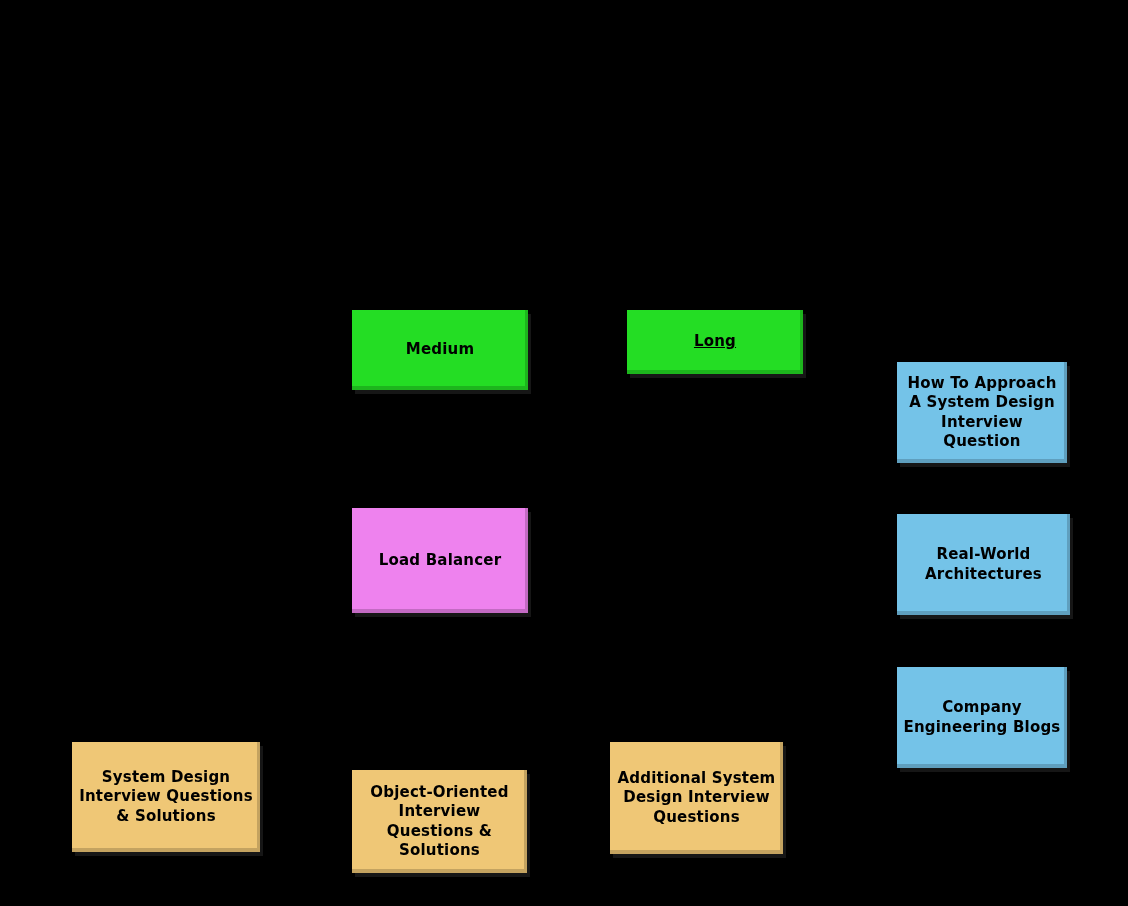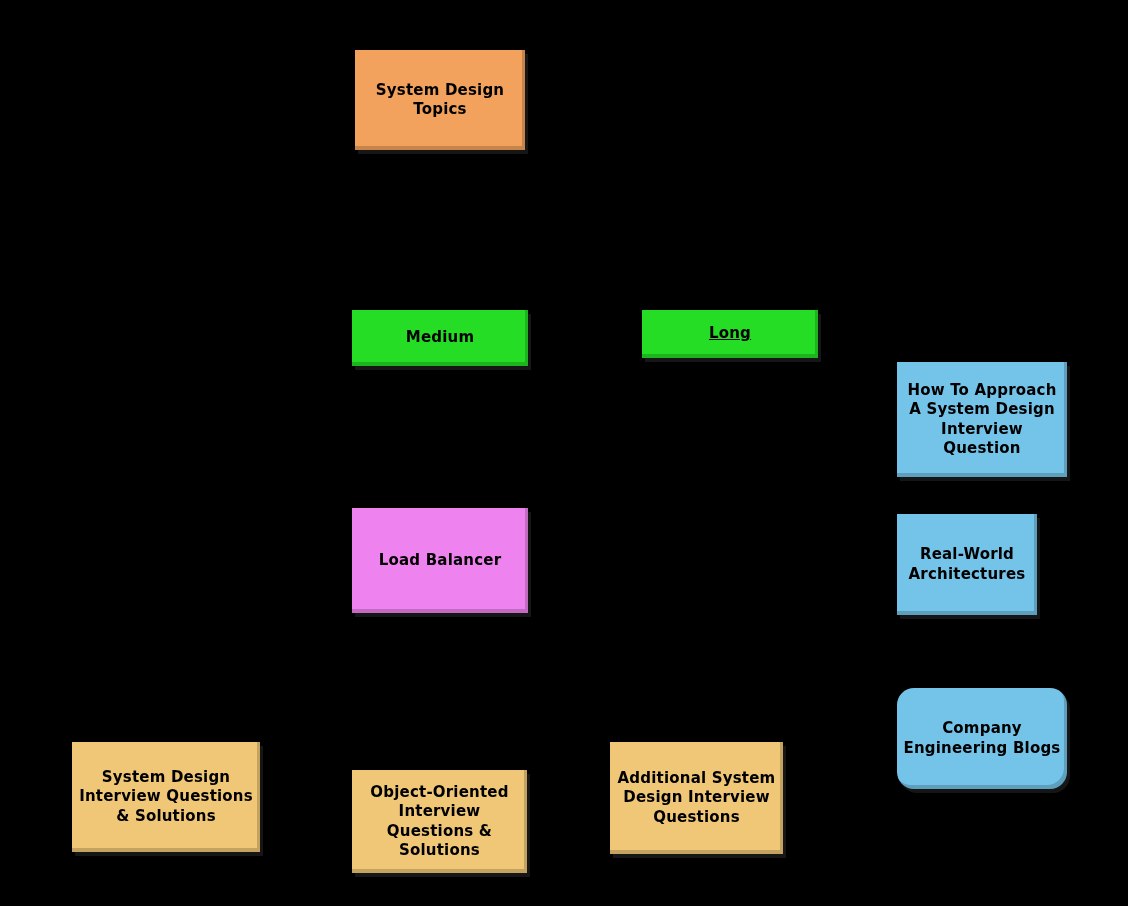--- a/index.html
+++ b/index.html
@@ -38,46 +38,43 @@
   .node-length    { background: #24DD24; }
   .node-component { background: #EE82EE; }
   .node-guide     { background: #74C3E8; }
   .node-question  { background: #EFC776; }
 </style>
 </head>
 <body>
 
 <div class="canvas">
 
-  <div class="node node-root" style="left:355px; top:50px; width:170px; height:100px;">
-    <span class="label">System Design Topics</span>
-  </div>
 
 
-  <div class="node node-length" style="left:352px; top:310px; width:176px; height:56px;justify-content:center;">
+  <div class="node node-length" style="left:352px; top:310px; width:176px; height:80px;justify-content:center;">
     <span class="label">Medium</span>
   </div>
 
-  <div class="node node-length" style="left:642px; top:310px; width:176px; height:48px;text-decoration:underline;">
+  <div class="node node-length" style="left:627px; top:310px; width:176px; height:64px;text-decoration:underline;">
     <span class="label">Long</span>
   </div>
 
   <div class="node node-component" style="left:352px; top:508px; width:176px; height:105px;">
     <span class="label">Load Balancer</span>
   </div>
 
-  <div class="node node-guide" style="left:897px; top:362px; width:170px; height:115px;justify-content:flex-end;">
+  <div class="node node-guide" style="left:897px; top:362px; width:170px; height:101px;justify-content:flex-end;">
     <span class="label">How To Approach A System Design Interview Question</span>
   </div>
 
-  <div class="node node-guide" style="left:897px; top:514px; width:140px; height:101px;">
+  <div class="node node-guide" style="left:897px; top:514px; width:173px; height:101px;">
     <span class="label">Real-World Architectures</span>
   </div>
 
-  <div class="node node-guide" style="left:897px; top:688px; width:170px; height:101px;border-radius:17px;">
+  <div class="node node-guide" style="left:897px; top:667px; width:170px; height:101px;">
     <span class="label">Company Engineering Blogs</span>
   </div>
 
   <div class="node node-question" style="left:72px; top:742px; width:188px; height:110px;">
     <span class="label">System Design Interview Questions &amp; Solutions</span>
   </div>
 
   <div class="node node-question" style="left:352px; top:770px; width:175px; height:103px;">
     <span class="label">Object-Oriented Interview Questions &amp; Solutions</span>
   </div>

